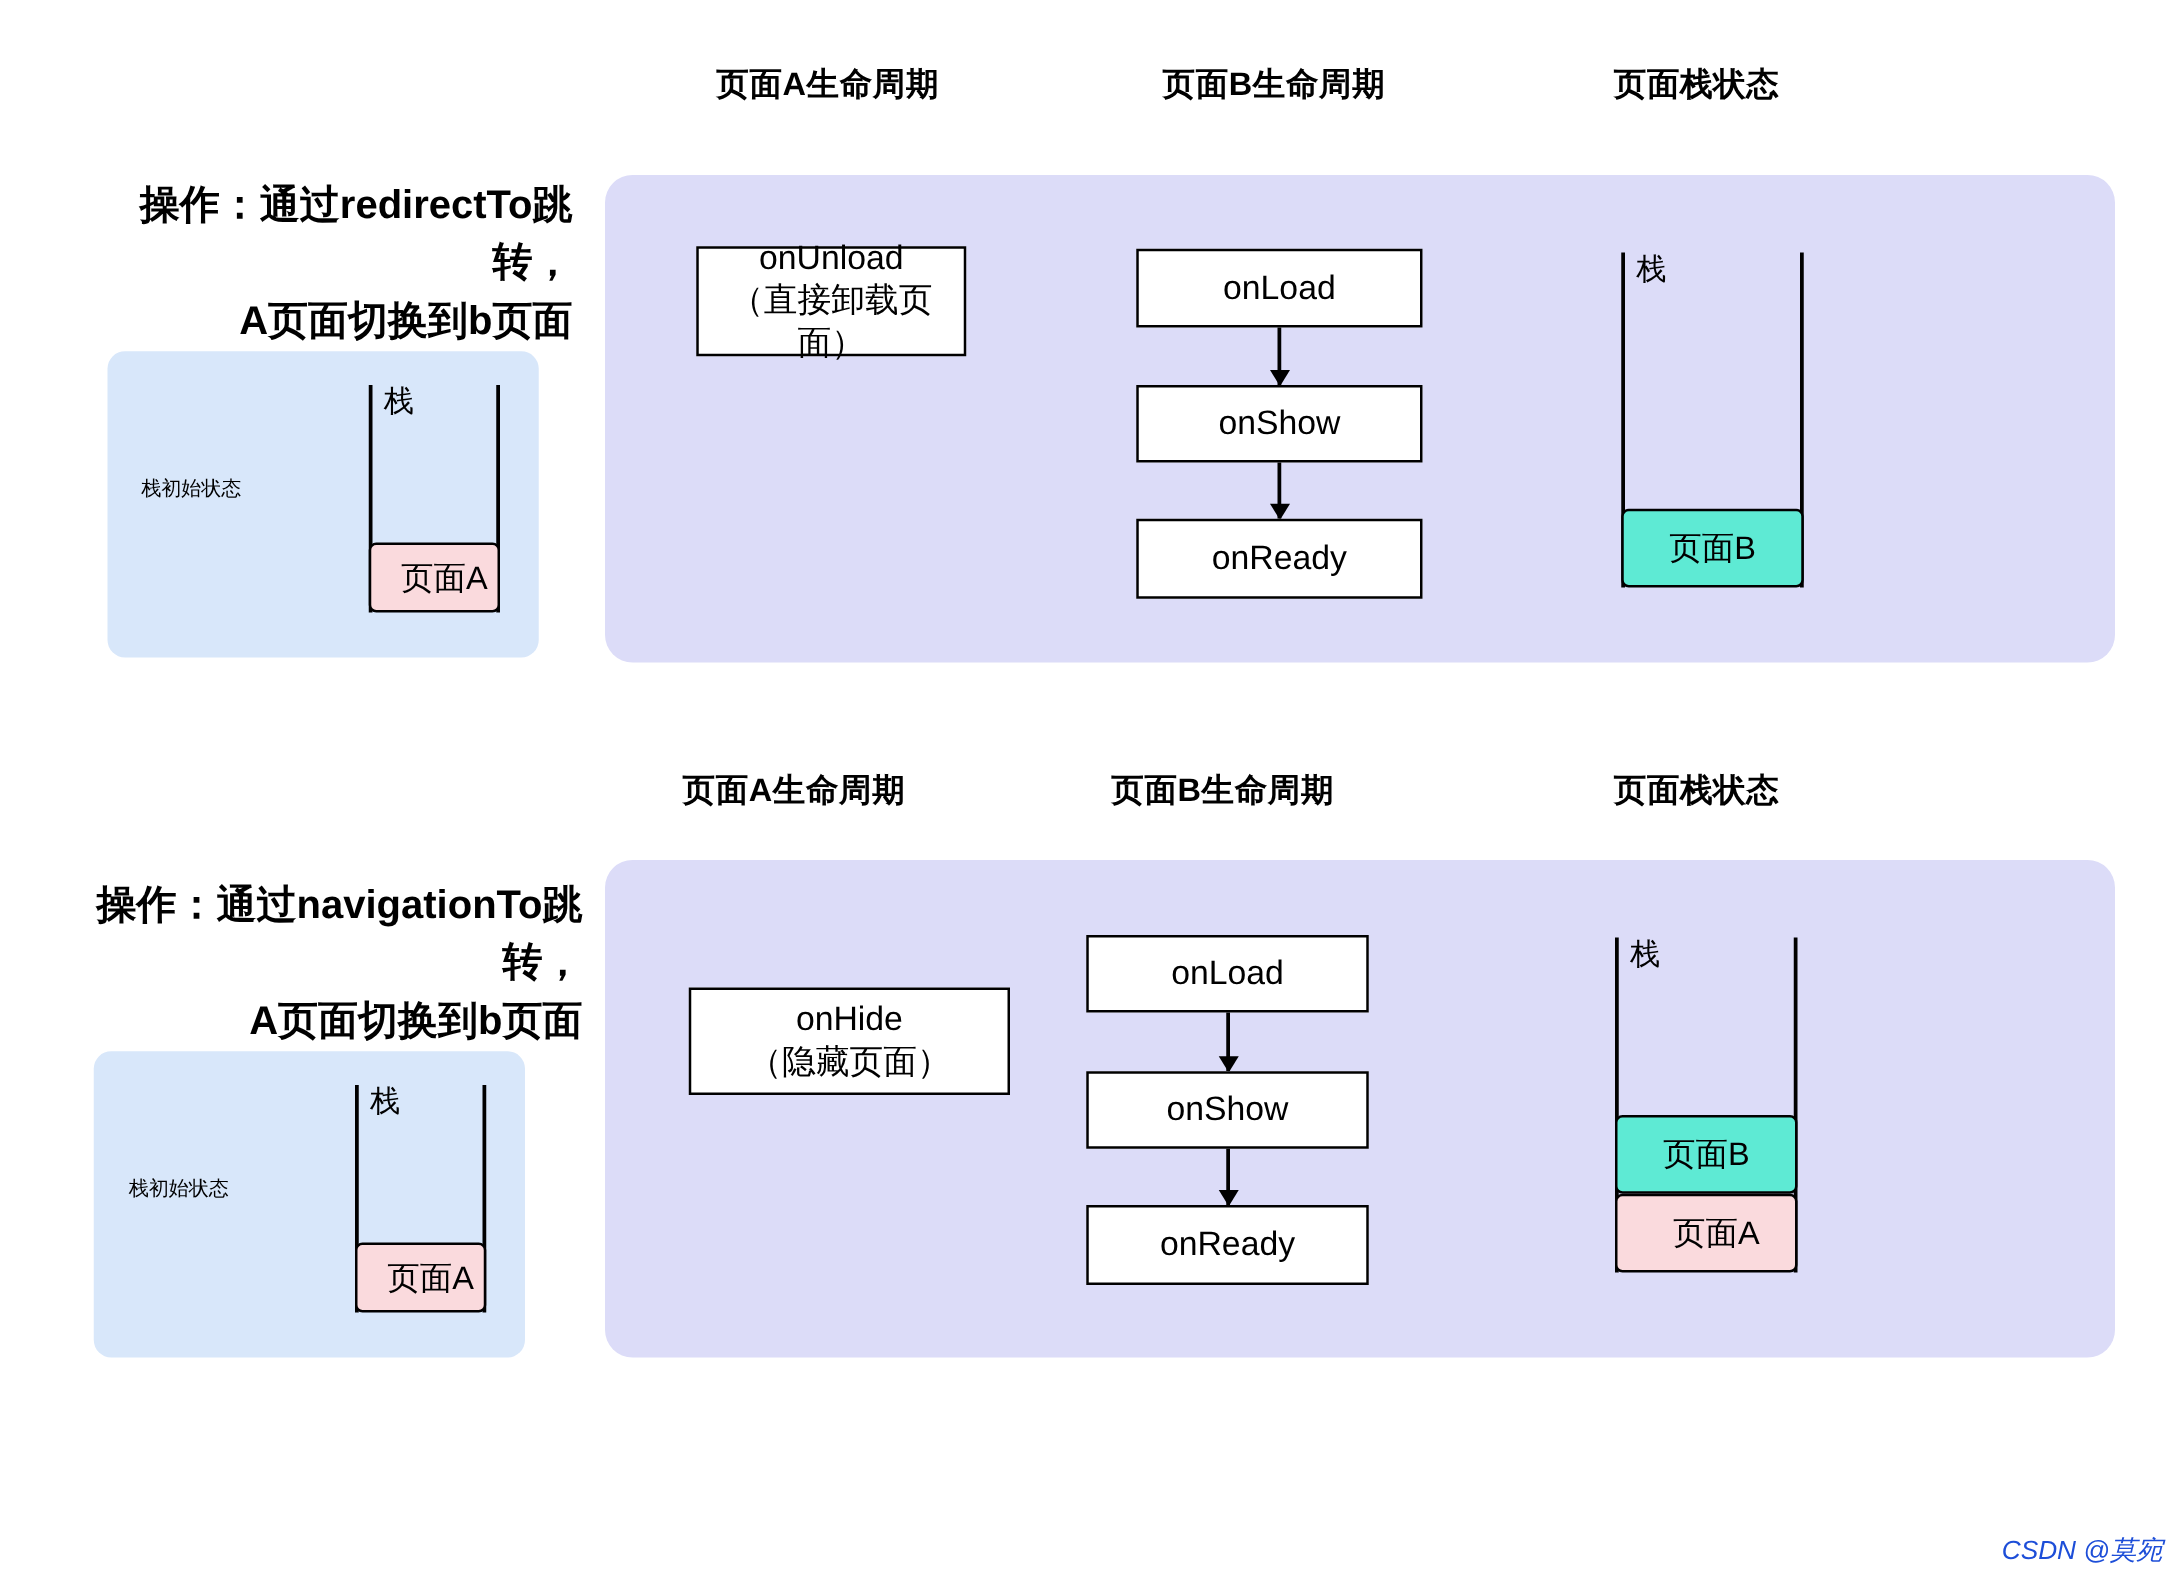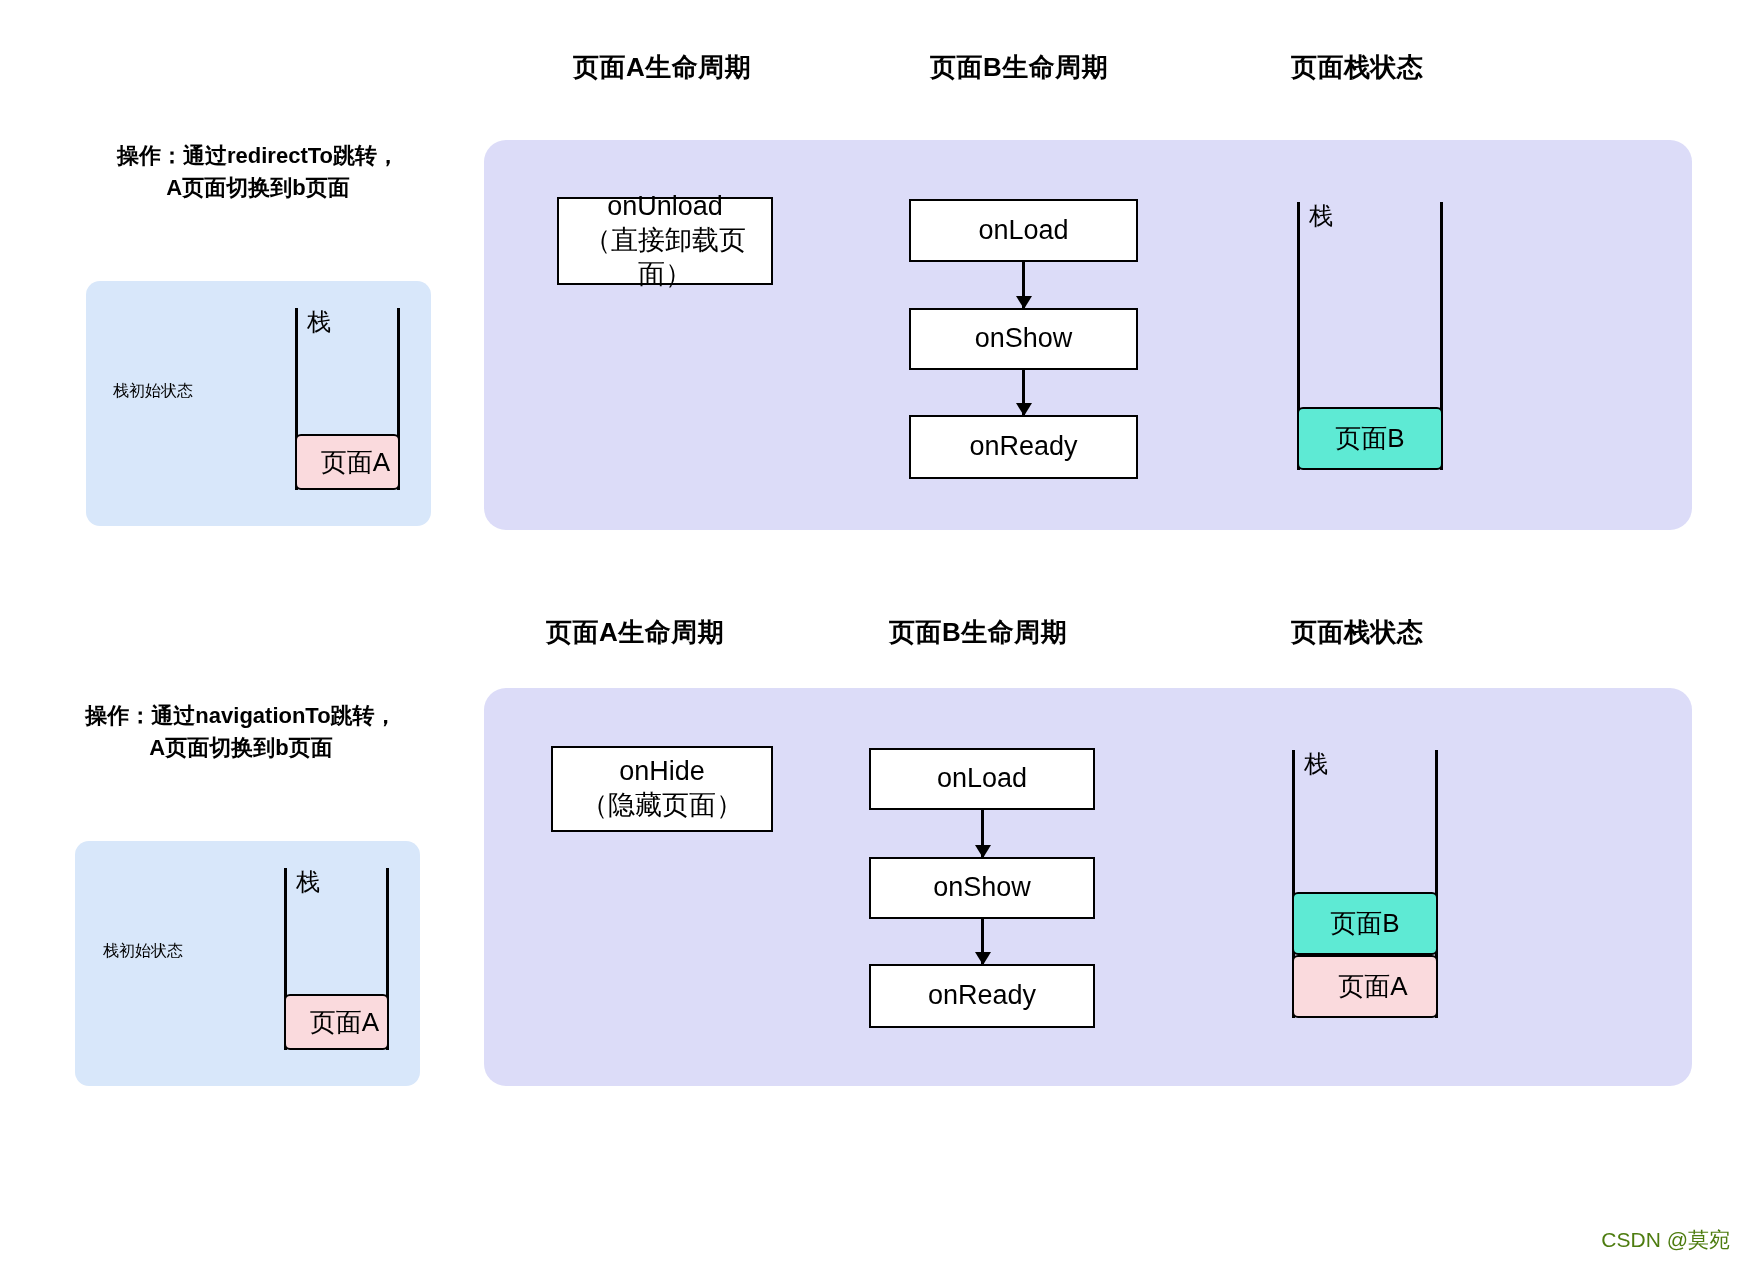--- a/index.html
+++ b/index.html
@@ -10,22 +10,22 @@
   }
   .abs{position:absolute;}
 
   
   .col-head{
     font-size:26px;font-weight:bold;white-space:nowrap;letter-spacing:.5px;
   }
 
   
   .op-label{
-    font-size:22px;font-weight:bold;line-height:1.45;white-space:pre-line;
-    text-align:center;
+    font-size:32px;font-weight:bold;line-height:1.45;white-space:pre-line;
+    text-align:right;
   }
 
   
   .panel-blue{
     background:#d8e7fa;border-radius:14px;
   }
   .panel-lav{
     background:#dcdcf8;border-radius:22px;
   }
 
@@ -64,21 +64,21 @@
     content:"";position:absolute;left:50%;bottom:-1px;
     transform:translateX(-50%);
     width:0;height:0;
     border-left:8px solid transparent;border-right:8px solid transparent;
     border-top:13px solid #000;
   }
 
   
   .watermark{
     position:absolute;right:14px;bottom:8px;
-    font-size:21px;color:#4d7c0f;white-space:nowrap;
+    font-size:21px;color:#1d4ed8;white-space:nowrap;font-style:italic;
   }
 </style>
 </head>
 <body>
 
 <div class="abs col-head" style="left:573px;top:50px;">页面A生命周期</div>
 <div class="abs col-head" style="left:930px;top:50px;">页面B生命周期</div>
 <div class="abs col-head" style="left:1291px;top:50px;">页面栈状态</div>
 
 <div class="abs op-label" style="left:58px;top:140px;width:400px;">操作：通过redirectTo跳转，
@@ -122,21 +122,21 @@
 <div class="stack-caption" style="left:103px;top:941px;">栈初始状态</div>
 <div class="stack" style="left:284px;top:868px;width:105px;height:182px;">
   <div class="rail-l"></div>
   <div class="rail-r"></div>
   <div class="rail-label">栈</div>
   <div class="frame pink" style="bottom:0;height:56px;">页面A</div>
 </div>
 
 <div class="abs panel-lav" style="left:484px;top:688px;width:1208px;height:398px;"></div>
 
-<div class="lc-box" style="left:551px;top:746px;width:222px;height:86px;">onHide
+<div class="lc-box" style="left:551px;top:790px;width:257px;height:86px;">onHide
 （隐藏页面）</div>
 
 <div class="lc-box" style="left:869px;top:748px;width:226px;height:62px;">onLoad</div>
 <div class="arrow" style="left:981px;top:810px;height:47px;"></div>
 <div class="lc-box" style="left:869px;top:857px;width:226px;height:62px;">onShow</div>
 <div class="arrow" style="left:981px;top:919px;height:45px;"></div>
 <div class="lc-box" style="left:869px;top:964px;width:226px;height:64px;">onReady</div>
 
 <div class="stack" style="left:1292px;top:750px;width:146px;height:268px;">
   <div class="rail-l"></div>

